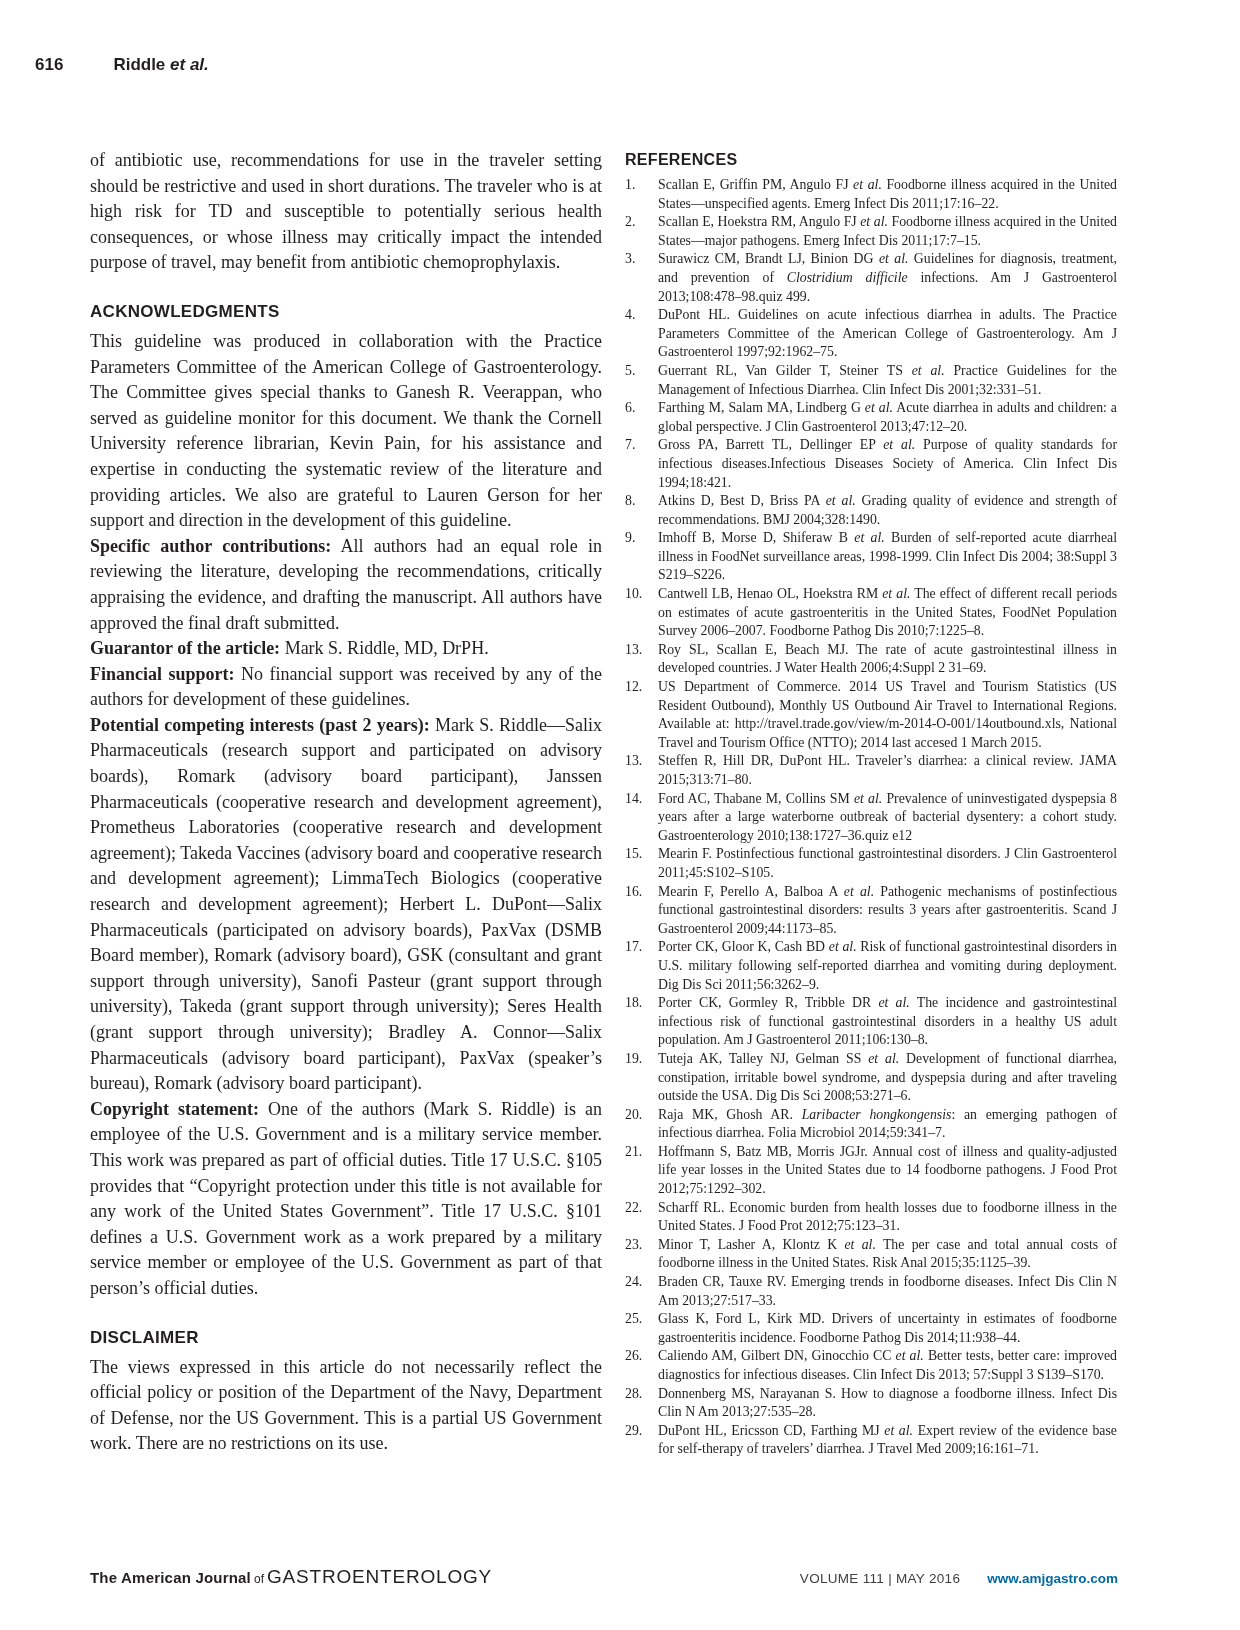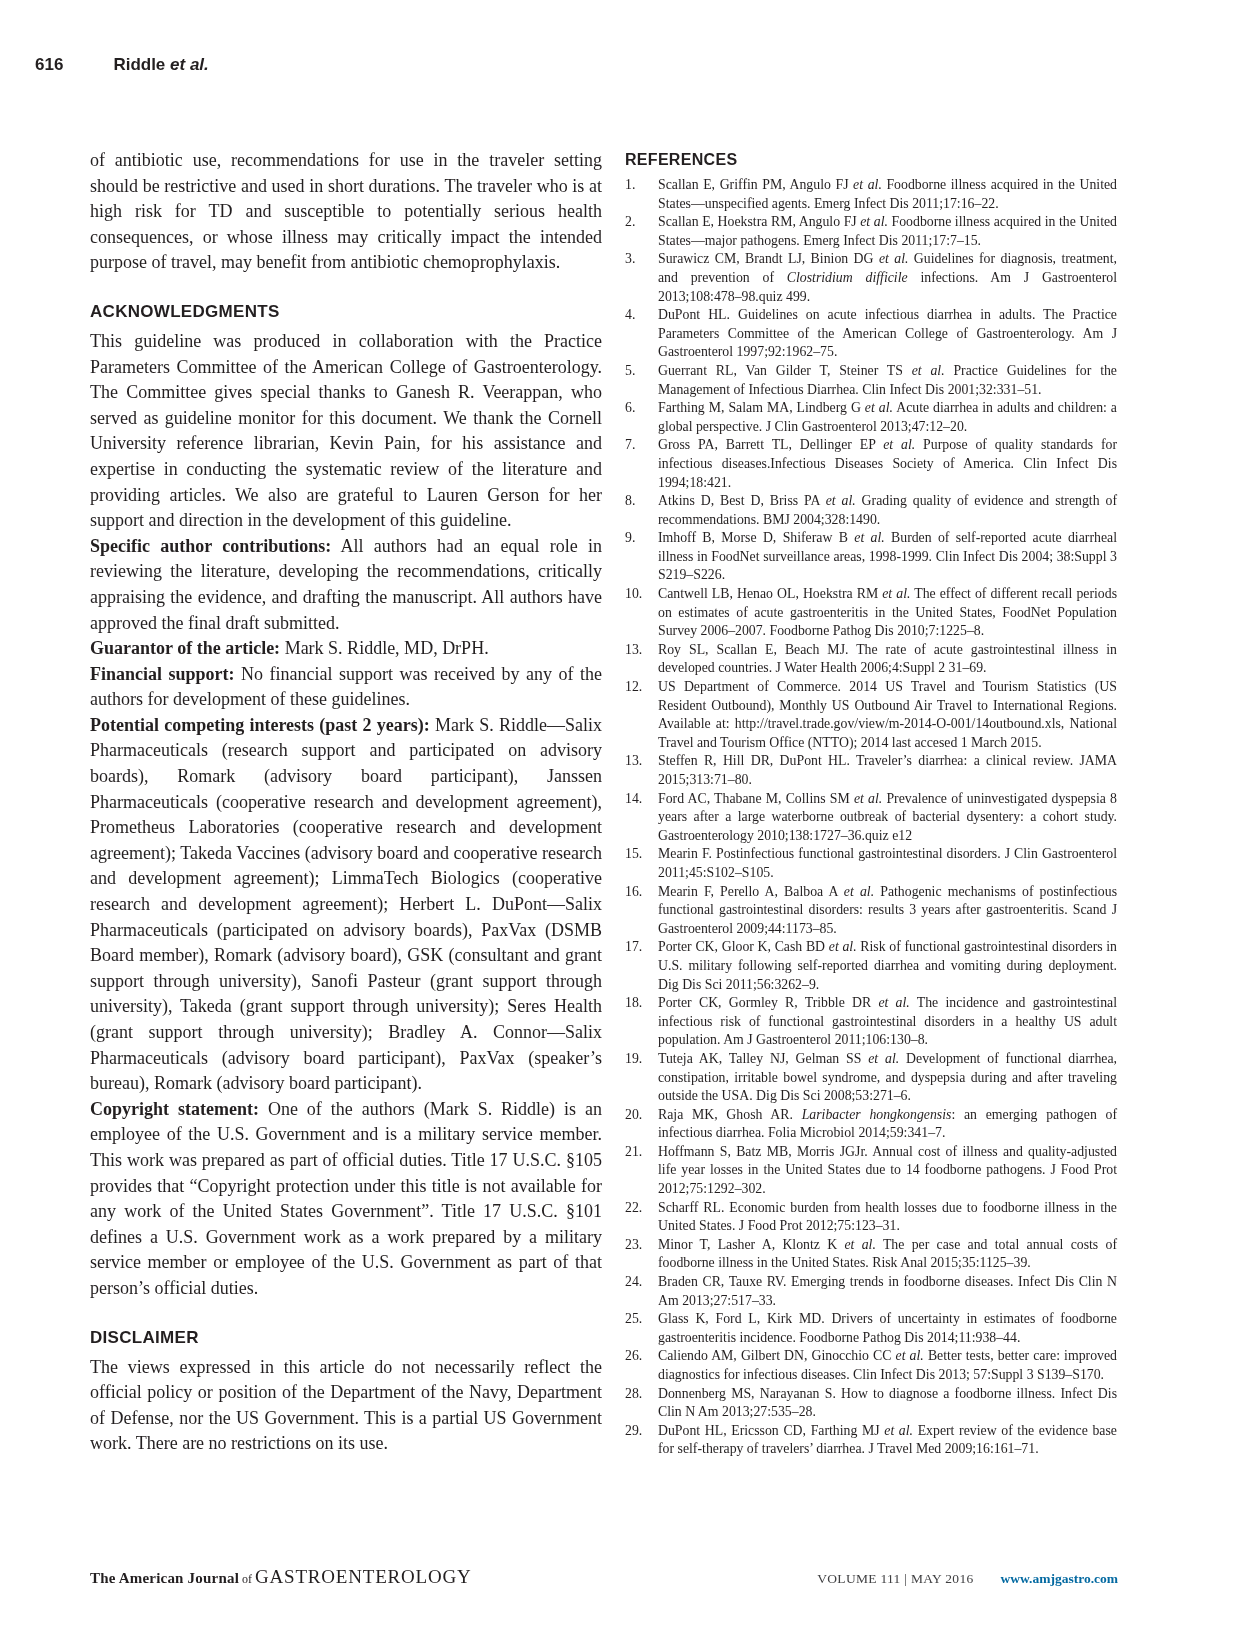--- a/index.html
+++ b/index.html
@@ -29,21 +29,21 @@
   }
   .col-left > .section-wrap > .section-heading:first-child { margin-top:26px; }
   .col-right .section-heading { margin:0 0 6px; font-size:16px; }
   .para-lead { font-weight:700; }
   .ref-item { display:flex; }
   .ref-num { flex:0 0 33px; }
   .ref-text { flex:1; }
   .page-footer {
     position:absolute; left:90px; width:1028px; top:1566px;
     display:flex; justify-content:space-between; align-items:baseline;
-    font-family:Liberation Serif, serif;
+    font-family:Liberation Sans, sans-serif;
   }
   .journal-title-bold { font-weight:700; font-size:15px; letter-spacing:.2px; }
   .journal-title-of { font-size:12px; font-weight:400; margin:0 3px; }
   .journal-title-name { font-size:19px; font-weight:300; letter-spacing:.8px; }
   .footer-right { display:flex; align-items:baseline; gap:27px; }
   .volume-info { font-size:13.5px; color:#3f3f41; letter-spacing:.3px; }
   .journal-website { font-size:13.5px; font-weight:700; text-decoration:none; }
 </style>
 </head>
 <body>

